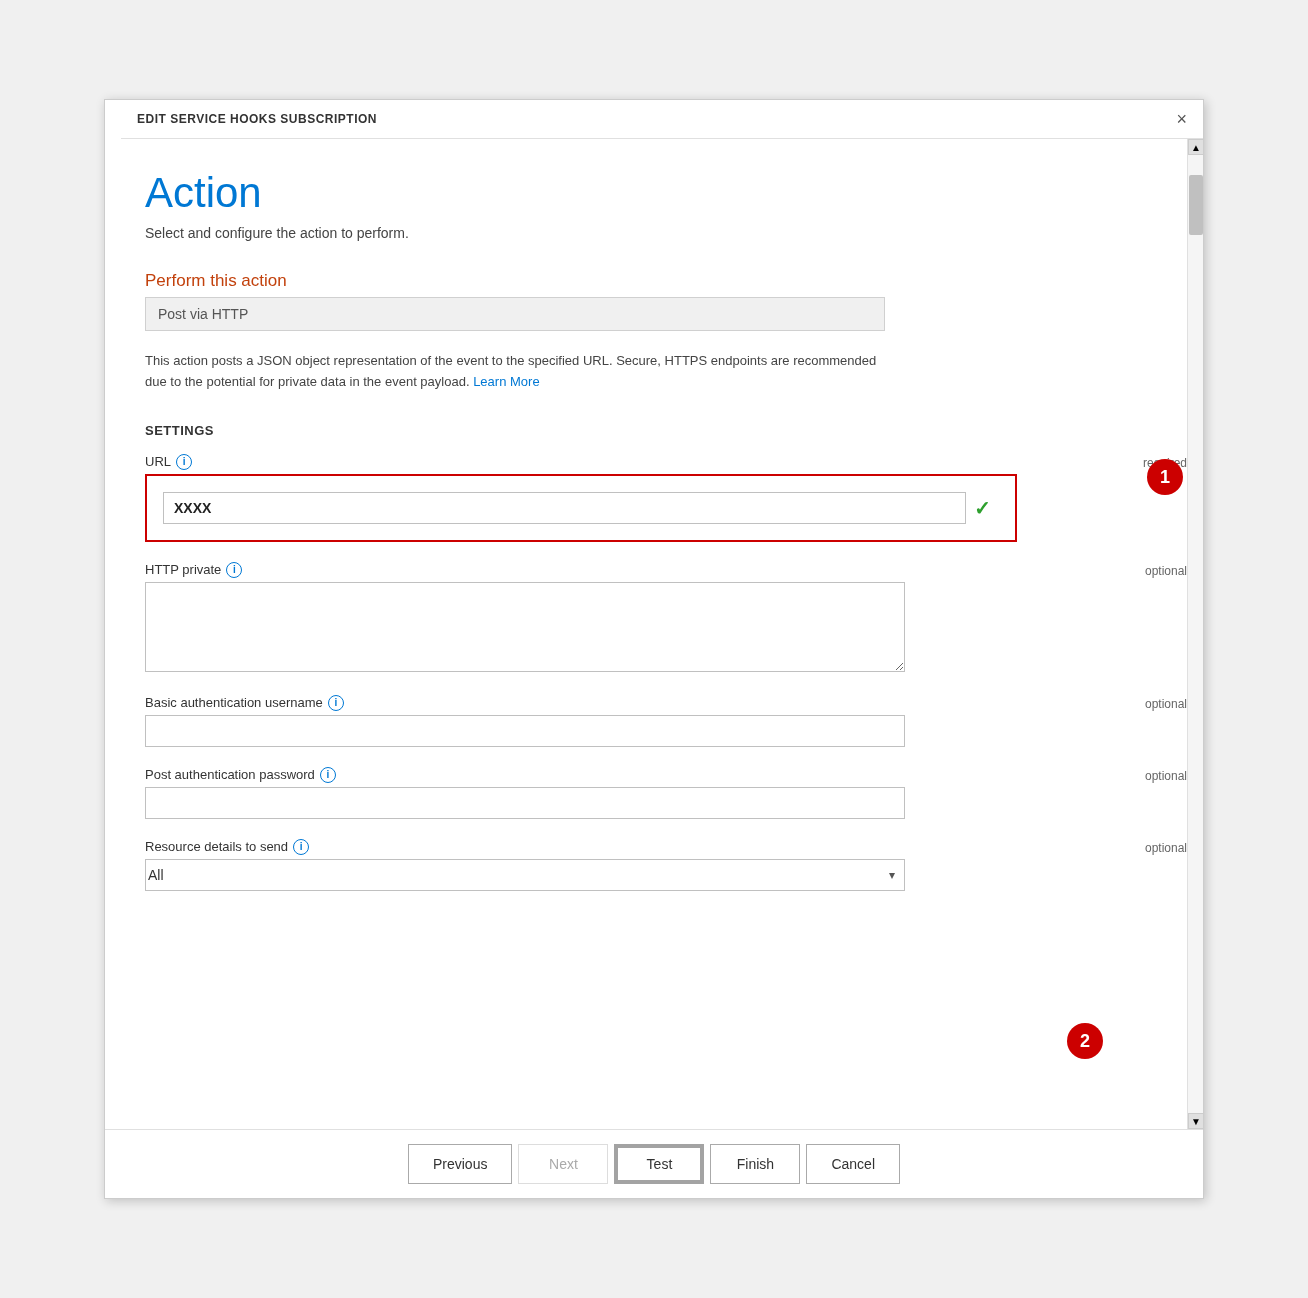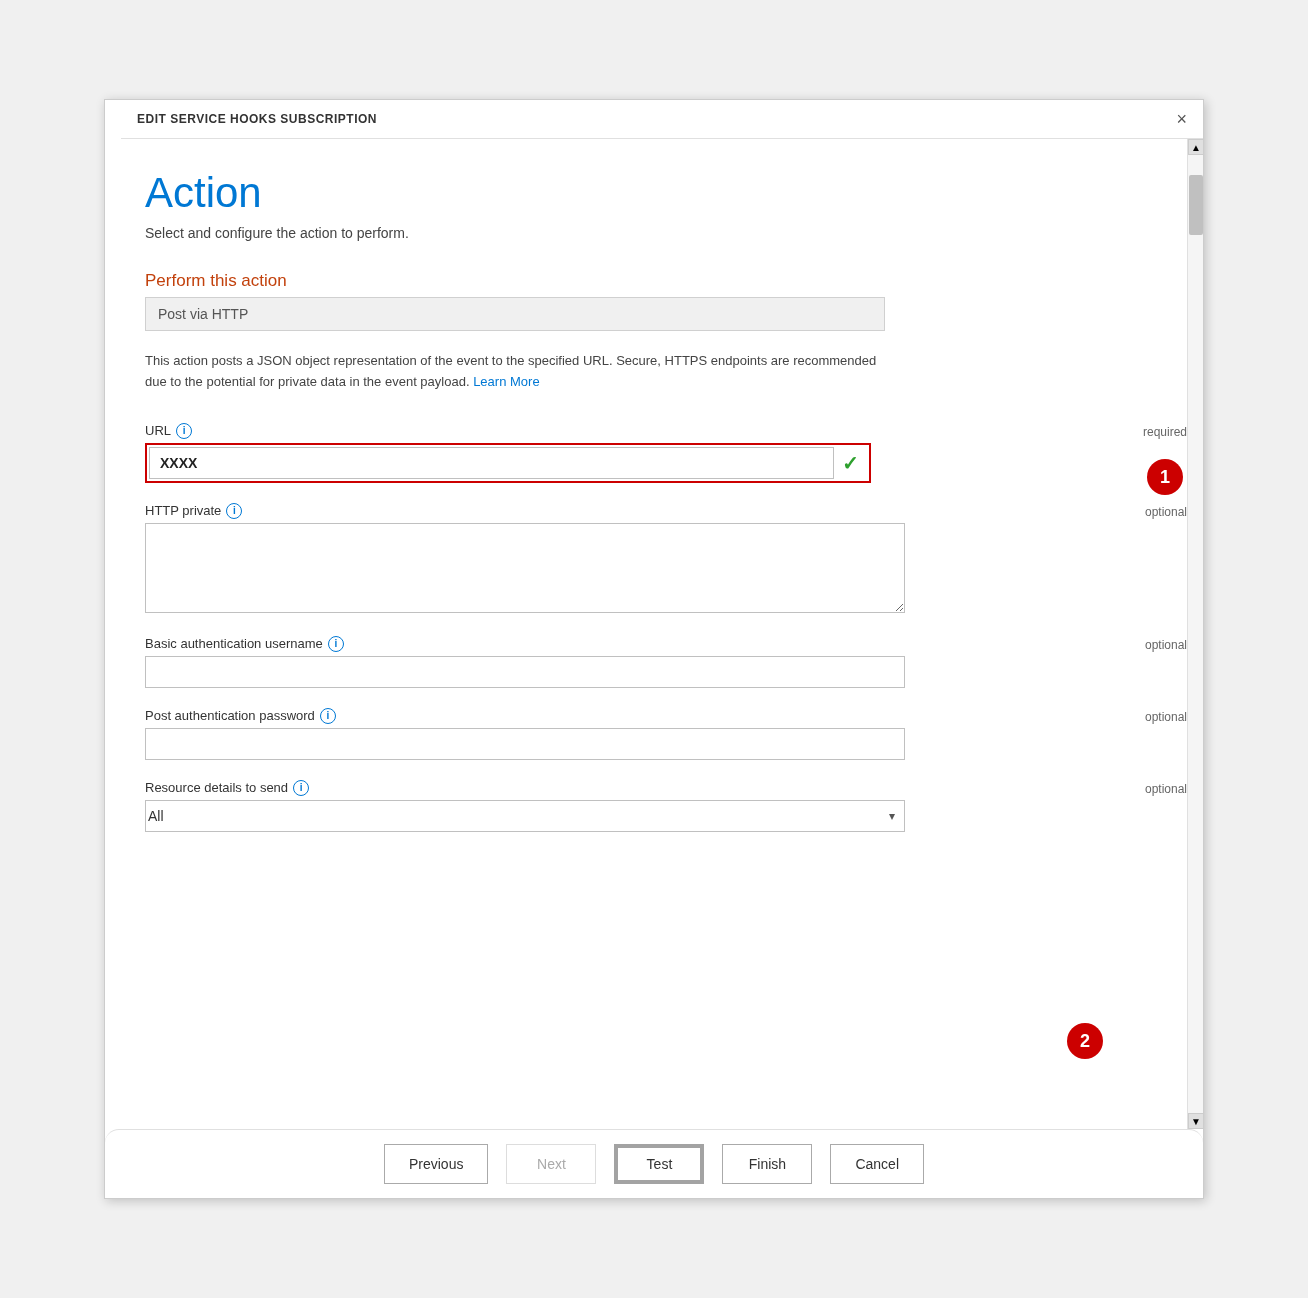--- a/index.html
+++ b/index.html
@@ -147,23 +147,23 @@
     .field-required {
       font-size: 12px;
       color: #666;
     }
     .field-optional {
       font-size: 12px;
       color: #666;
     }
     .url-field-wrapper {
       border: 2px solid #cc0000;
-      padding: 2px;
+      padding: 16px;
       position: relative;
-      width: 726px;
+      width: 872px;
     }
     .url-input-row {
       display: flex;
       align-items: center;
     }
     .url-input {
       border: 1px solid #c0c0c0;
       padding: 7px 10px;
       font-size: 14px;
       font-weight: bold;
@@ -242,23 +242,22 @@
     }
     .badge-2 {
       bottom: 70px;
       right: 100px;
     }
     .dialog-footer {
       border-top: 1px solid #e0e0e0;
       padding: 14px 30px;
       display: flex;
       justify-content: center;
-      gap: 18px;
-      background: #fff;
-      border-radius: 14px;
+      gap: 6px;
+      background: #fff;
     }
     .footer-btn {
       padding: 8px 24px;
       font-size: 14px;
       border: 1px solid #aaa;
       background: #fff;
       color: #333;
       cursor: pointer;
       min-width: 90px;
     }
@@ -305,20 +304,21 @@
       <div class="field-group">
         <div class="perform-action-label">Perform this action</div>
         <div class="perform-action-value">Post via HTTP</div>
       </div>
 
       <p class="description-text">
         <span>This action posts a JSON object representation of the event to the specified URL. Secure, HTTPS endpoints are recommended due to the potential for private data in the event payload.</span>
         <a class="learn-more" href="#">Learn More</a>
       </p>
 
+      <div class="settings-heading">SETTINGS</div>
 
       <div class="field-group">
         <div class="field-label-row">
           <div class="field-label">
             <span>URL</span>
             <span class="info-icon">i</span>
           </div>
           <span class="field-required">required</span>
         </div>
         <div class="url-field-wrapper">

